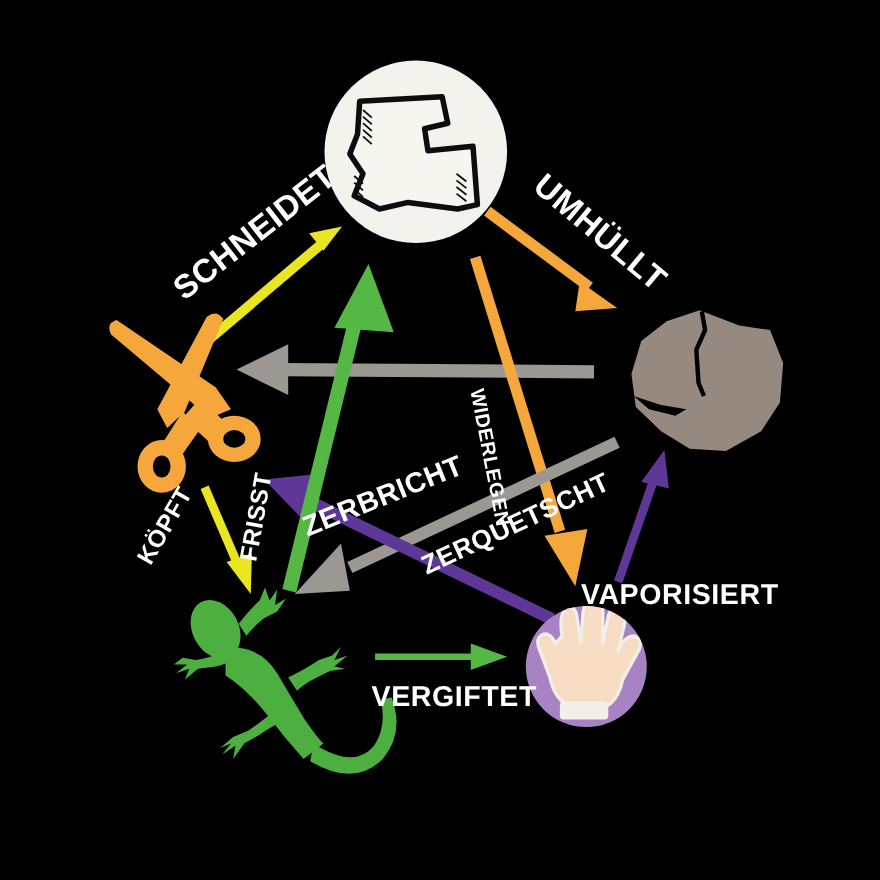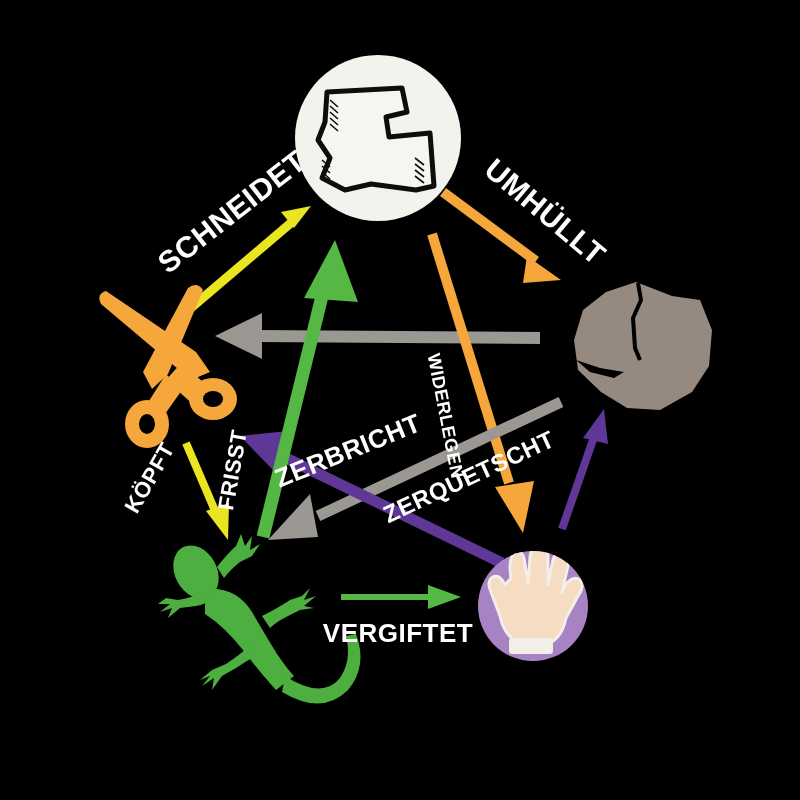--- a/index.html
+++ b/index.html
@@ -185,20 +185,21 @@
 
   <div class="edge-label" style="left:545px; top:212px; font-size:30px; transform:translate(-50%,-50%) rotate(40deg);">UMHÜLLT</div>
 
 
   <div class="edge-label" style="left:445px; top:416px; font-size:18px; transform:translate(-50%,-50%) rotate(79deg);">WIDERLEGEN</div>
 
   <div class="edge-label" style="left:469px; top:477px; font-size:24px; transform:translate(-50%,-50%) rotate(-25deg);">ZERQUETSCHT</div>
 
   <div class="edge-label" style="left:348px; top:451px; font-size:26px; transform:translate(-50%,-50%) rotate(-22deg);">ZERBRICHT</div>
 
+  <div class="edge-label" style="left:618px; top:541px; font-size:26px; transform:translate(-50%,-50%) rotate(0deg);">VAPORISIERT</div>
 
   <div class="edge-label" style="left:233px; top:470px; font-size:22px; transform:translate(-50%,-50%) rotate(-80deg);">FRISST</div>
 
   <div class="edge-label" style="left:150px; top:478px; font-size:22px; transform:translate(-50%,-50%) rotate(-60deg);">KÖPFT</div>
 
-  <div class="edge-label" style="left:398px; top:633px; font-size:26px; transform:translate(-50%,-50%) rotate(0deg);">VERGIFTET</div>
+  <div class="edge-label" style="left:413px; top:633px; font-size:26px; transform:translate(-50%,-50%) rotate(0deg);">VERGIFTET</div>
 
 </div>
 
 </body></html>

